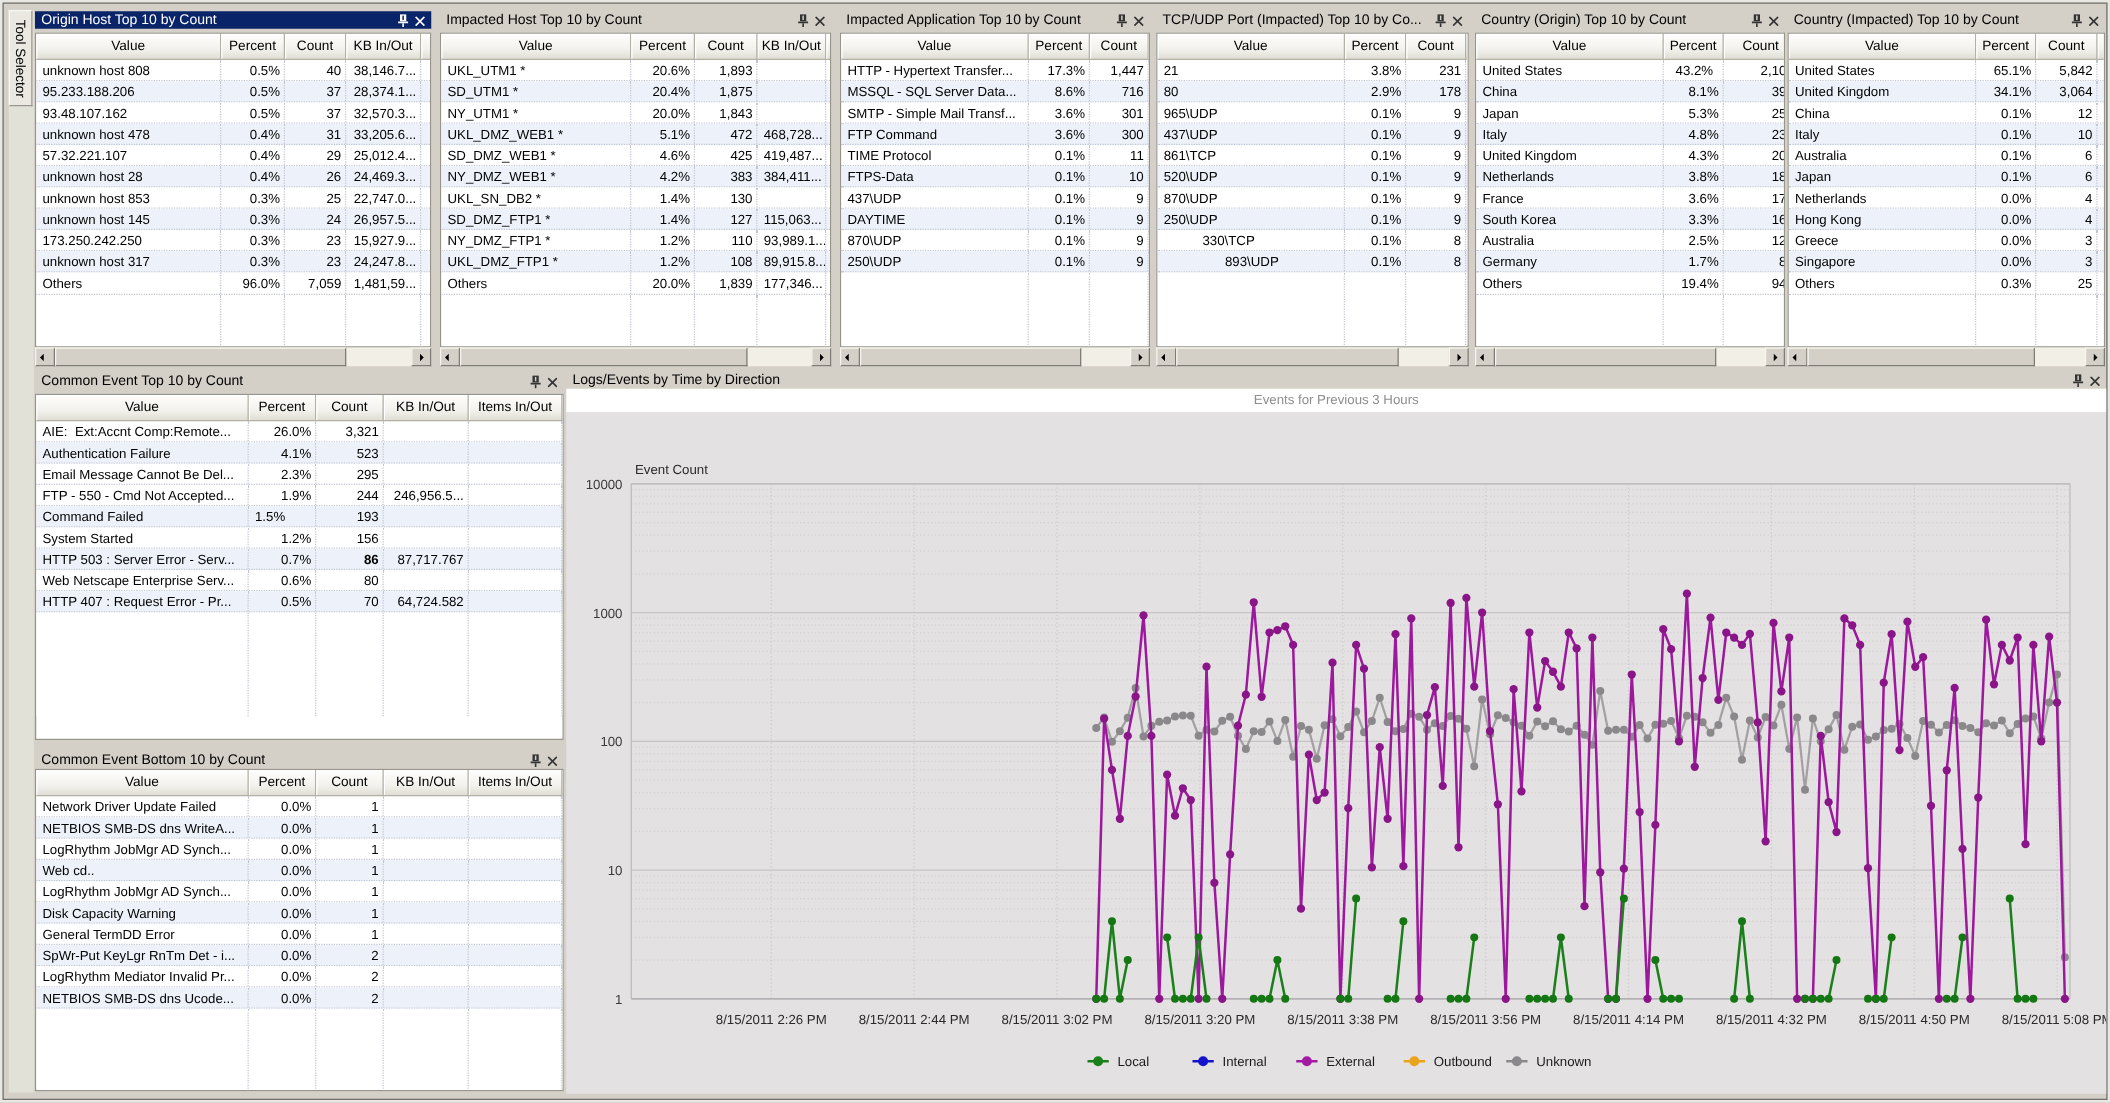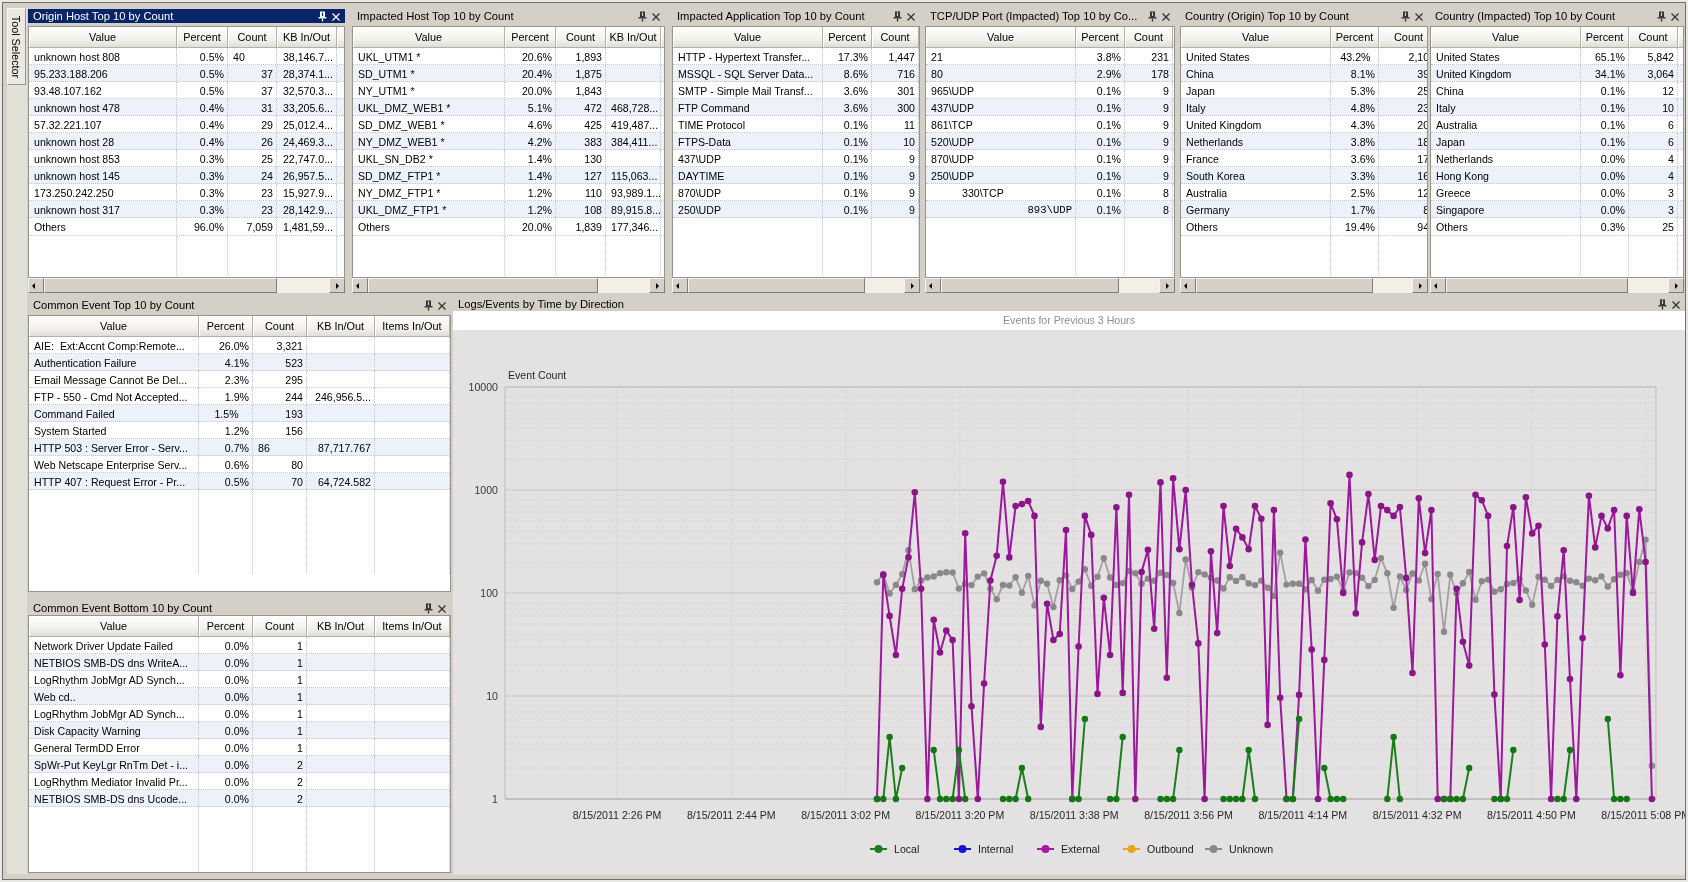--- a/index.html
+++ b/index.html
@@ -51,21 +51,21 @@
     <div class="hr">
       <div class="hc" style="width:148px">Value</div>
       <div class="hc" style="width:51px">Percent</div>
       <div class="hc" style="width:49px">Count</div>
       <div class="hc" style="width:60px">KB In/Out</div>
       <div class="hc" style="width:8px"></div>
     </div>
     <div class="r" style="height:17.06px">
       <div class="c" style="width:148px;text-align:left;">unknown host 808</div>
       <div class="c" style="width:51px;text-align:right;">0.5%</div>
-      <div class="c" style="width:49px;">40</div>
+      <div class="c" style="width:49px;text-align:right;">40</div>
       <div class="c" style="width:60px;text-align:right;">38,146.7...</div>
       <div class="c" style="width:8px;text-align:left;"></div>
     </div>
     <div class="r odd" style="height:17.06px">
       <div class="c" style="width:148px;text-align:left;">95.233.188.206</div>
       <div class="c" style="width:51px;text-align:right;">0.5%</div>
       <div class="c" style="width:49px;text-align:right;">37</div>
       <div class="c" style="width:60px;text-align:right;">28,374.1...</div>
       <div class="c" style="width:8px;text-align:left;"></div>
     </div>
@@ -115,21 +115,21 @@
       <div class="c" style="width:148px;text-align:left;">173.250.242.250</div>
       <div class="c" style="width:51px;text-align:right;">0.3%</div>
       <div class="c" style="width:49px;text-align:right;">23</div>
       <div class="c" style="width:60px;text-align:right;">15,927.9...</div>
       <div class="c" style="width:8px;text-align:left;"></div>
     </div>
     <div class="r odd" style="height:17.06px">
       <div class="c" style="width:148px;text-align:left;">unknown host 317</div>
       <div class="c" style="width:51px;text-align:right;">0.3%</div>
       <div class="c" style="width:49px;text-align:right;">23</div>
-      <div class="c" style="width:60px;text-align:right;">28,142.9...</div>
+      <div class="c" style="width:60px;text-align:right;">24,247.8...</div>
       <div class="c" style="width:8px;text-align:left;"></div>
     </div>
     <div class="r" style="height:17.06px">
       <div class="c" style="width:148px;text-align:left;">Others</div>
       <div class="c" style="width:51px;text-align:right;">96.0%</div>
       <div class="c" style="width:49px;text-align:right;">7,059</div>
       <div class="c" style="width:60px;text-align:right;">1,481,59...</div>
       <div class="c" style="width:8px;text-align:left;"></div>
     </div>
     <div class="r" style="height:40.34px;border-bottom:none">
@@ -406,21 +406,21 @@
       <div class="c" style="width:150px;text-align:left;">250\UDP</div>
       <div class="c" style="width:49px;text-align:right;">0.1%</div>
       <div class="c" style="width:48px;text-align:right;">9</div>
     </div>
     <div class="r" style="height:17.06px">
       <div class="c" style="width:150px;text-align:left;padding-left:36px;">330\TCP</div>
       <div class="c" style="width:49px;text-align:right;">0.1%</div>
       <div class="c" style="width:48px;text-align:right;">8</div>
     </div>
     <div class="r odd" style="height:17.06px">
-      <div class="c" style="width:150px;text-align:right;font-family:Liberation Mono, monospace;">893\UDP</div>
+      <div class="c" style="width:150px;text-align:center;">893\UDP</div>
       <div class="c" style="width:49px;text-align:right;">0.1%</div>
       <div class="c" style="width:48px;text-align:right;">8</div>
     </div>
     <div class="r" style="height:57.400000000000006px;border-bottom:none">
       <div class="c" style="width:150px;height:57.400000000000006px"></div>
       <div class="c" style="width:49px;height:57.400000000000006px"></div>
       <div class="c" style="width:48px;height:57.400000000000006px"></div>
     </div>
   </div>
 <div class="sb" style="left:925px;top:278px;width:250px">
@@ -667,36 +667,36 @@
     </div>
     <div class="r" style="height:17.06px">
       <div class="c" style="width:170px;text-align:left;">FTP - 550 - Cmd Not Accepted...</div>
       <div class="c" style="width:54px;text-align:right;">1.9%</div>
       <div class="c" style="width:54px;text-align:right;">244</div>
       <div class="c" style="width:68px;text-align:right;">246,956.5...</div>
       <div class="c" style="width:75px;text-align:right;"></div>
     </div>
     <div class="r odd" style="height:17.06px">
       <div class="c" style="width:170px;text-align:left;">Command Failed</div>
-      <div class="c" style="width:54px;text-align:center;">1.5%</div>
+      <div class="c" style="width:54px;text-align:left;">1.5%</div>
       <div class="c" style="width:54px;text-align:right;">193</div>
       <div class="c" style="width:68px;text-align:right;"></div>
       <div class="c" style="width:75px;text-align:right;"></div>
     </div>
     <div class="r" style="height:17.06px">
       <div class="c" style="width:170px;text-align:left;">System Started</div>
       <div class="c" style="width:54px;text-align:right;">1.2%</div>
       <div class="c" style="width:54px;text-align:right;">156</div>
       <div class="c" style="width:68px;text-align:right;"></div>
       <div class="c" style="width:75px;text-align:right;"></div>
     </div>
     <div class="r odd" style="height:17.06px">
       <div class="c" style="width:170px;text-align:left;">HTTP 503 : Server Error - Serv...</div>
       <div class="c" style="width:54px;text-align:right;">0.7%</div>
-      <div class="c" style="width:54px;text-align:left;">86</div>
+      <div class="c" style="width:54px;text-align:right;font-weight:bold;">86</div>
       <div class="c" style="width:68px;text-align:right;">87,717.767</div>
       <div class="c" style="width:75px;text-align:right;"></div>
     </div>
     <div class="r" style="height:17.06px">
       <div class="c" style="width:170px;text-align:left;">Web Netscape Enterprise Serv...</div>
       <div class="c" style="width:54px;text-align:right;">0.6%</div>
       <div class="c" style="width:54px;text-align:right;">80</div>
       <div class="c" style="width:68px;text-align:right;"></div>
       <div class="c" style="width:75px;text-align:right;"></div>
     </div>

